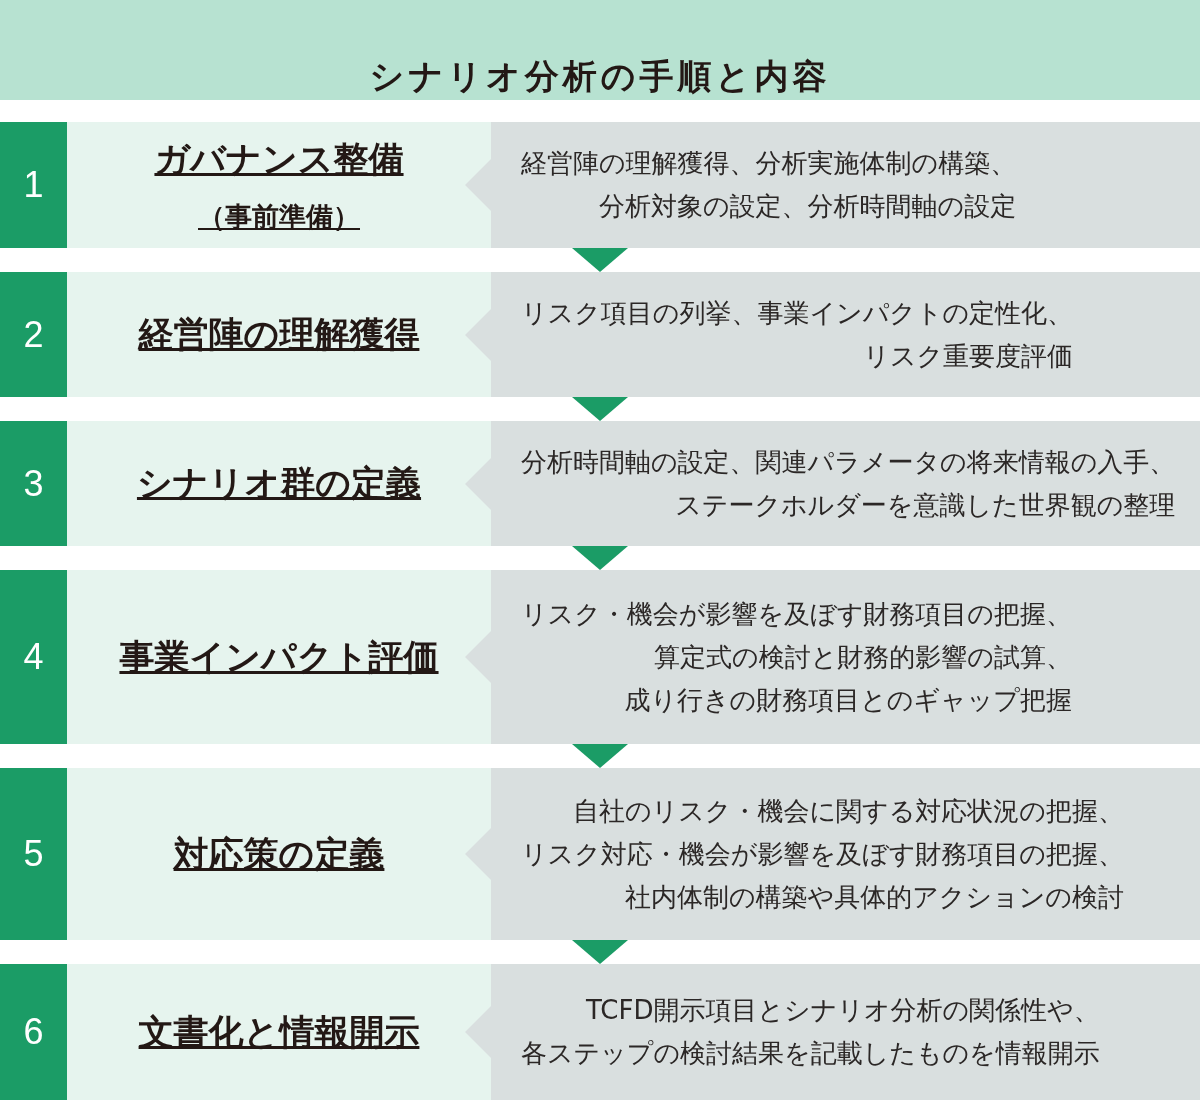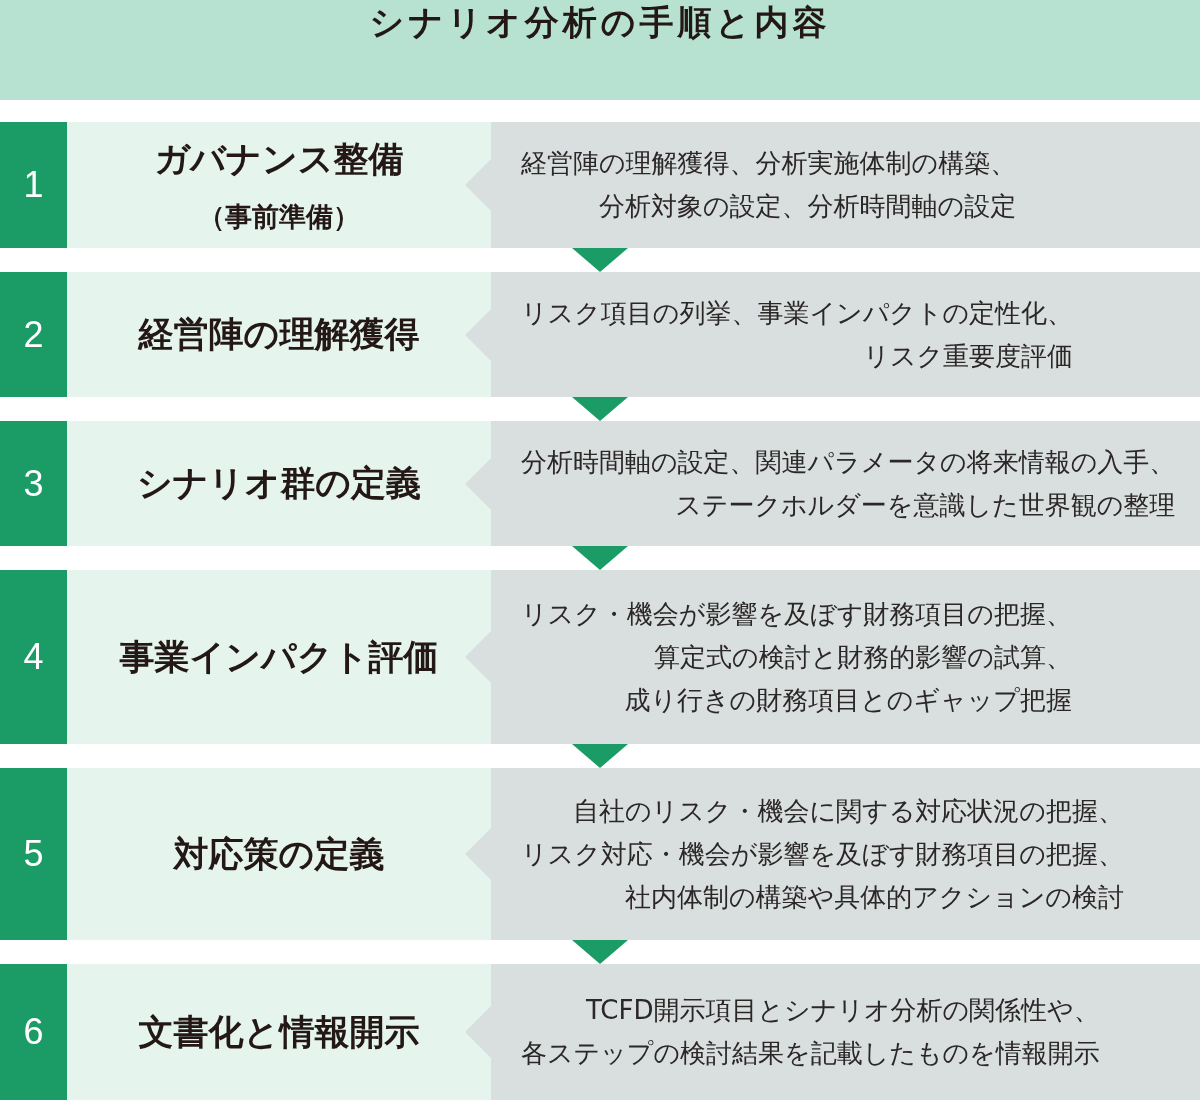--- a/index.html
+++ b/index.html
@@ -3,32 +3,32 @@
 <meta charset="utf-8">
 <style>
   html, body { margin: 0; padding: 0; }
   body {
     width: 1200px; height: 1100px; overflow: hidden; background: #ffffff;
     font-family: "DejaVu Sans", "Liberation Sans", sans-serif; color: #231815;
     position: relative;
   }
   .header {
     position: absolute; left: 0; top: 0; width: 1200px; height: 100px;
-    background: #b7e2d1; display: flex; align-items: flex-start; justify-content: center;
+    background: #b7e2d1; display: flex; align-items: flex-end; justify-content: center;
   }
   .header-title { font-size: 34px; font-weight: bold; letter-spacing: 4px; color: #231815; }
   .step { position: absolute; left: 0; width: 1200px; }
   .step-num {
     position: absolute; left: 0; top: 0; bottom: 0; width: 67px; background: #1b9c66;
     color: #ffffff; font-family: "Liberation Sans", sans-serif; font-size: 36px;
     display: flex; align-items: center; justify-content: center;
   }
   .step-title-box {
     position: absolute; left: 67px; top: 0; bottom: 0; width: 424px; background: #e6f4ee;
-    display: flex; flex-direction: column; align-items: center; justify-content: center;
+    display: flex; flex-direction: column; align-items: center; justify-content: center; text-decoration: underline;
   }
   .step-title { font-size: 35px; font-weight: bold; color: #231815; white-space: nowrap; }
   .step-subtitle { font-size: 27px; font-weight: bold; color: #231815; margin-top: 16px; }
   .step-desc-box {
     position: absolute; left: 491px; top: 0; bottom: 0; right: 0; background: #d9dfdf;
     display: flex; align-items: center; padding-left: 30px; box-sizing: border-box;
   }
   .notch {
     position: absolute; left: 465px; top: 50%; width: 0; height: 0; margin-top: -26px;
     border-top: 26px solid transparent; border-bottom: 26px solid transparent;

